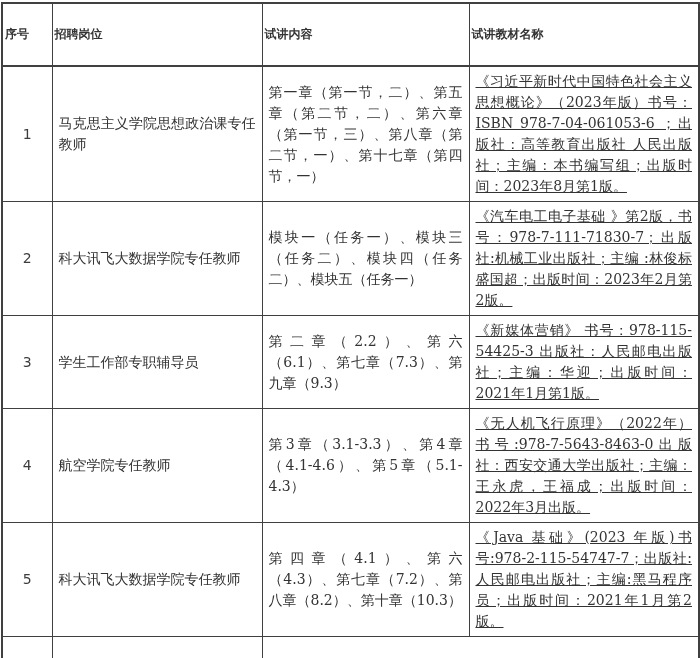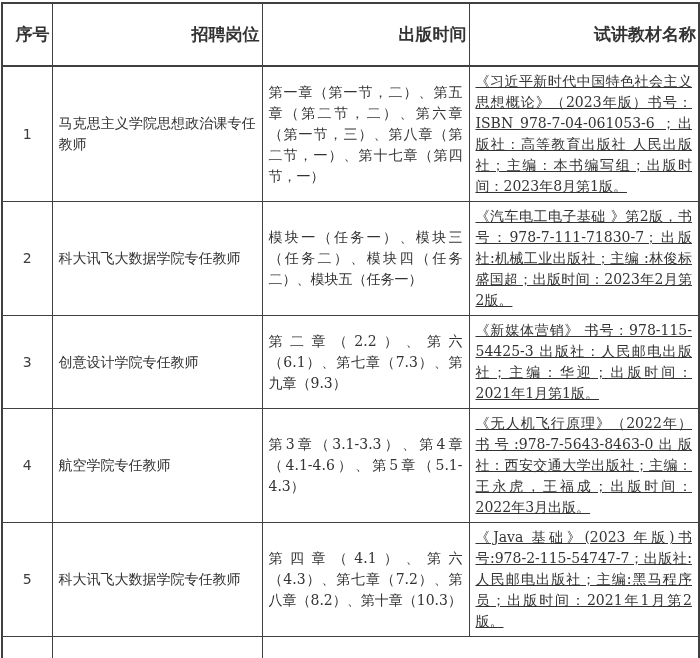--- a/index.html
+++ b/index.html
@@ -30,22 +30,22 @@
   table.doc-table td {
     border: 1px solid #404040;
     vertical-align: middle;
     font-size: 14px;
     line-height: 21px;
     padding: 4px 6px;
     word-break: break-word;
   }
   table.doc-table th {
     font-weight: bold;
-    font-size: 17px;
-    text-align: right;
+    font-size: 12px;
+    text-align: left;
     border-bottom-width: 2px;
     padding: 20px 2px;
   }
   table.doc-table {
     border: 2px solid #404040;
   }
   tr.header-row { height: 60px; }
   tr.row-0 { height: 135px; }
   tr.row-1 { height: 99px; }
   tr.row-2 { height: 85px; }
@@ -85,40 +85,40 @@
   <colgroup>
     <col class="col-no">
     <col class="col-pos">
     <col class="col-cont">
     <col class="col-book">
   </colgroup>
   <thead>
     <tr class="header-row">
       <th>序号</th>
       <th>招聘岗位</th>
-      <th>出版时间</th>
+      <th>试讲内容</th>
       <th>试讲教材名称</th>
     </tr>
   </thead>
   <tbody>
     <tr class="row-0">
       <td class="c-no">1</td>
       <td class="c-pos">马克思主义学院思想政治课专任教师</td>
       <td class="c-content">第一章（第一节，二）、第五章（第二节，二）、第六章（第一节，三）、第八章（第二节，一）、第十七章（第四节，一）</td>
       <td class="c-book">《习近平新时代中国特色社会主义思想概论》（2023年版）书号：ISBN 978-7-04-061053-6 ；出版社：高等教育出版社  人民出版社；主编：本书编写组；出版时间：2023年8月第1版。</td>
     </tr>
     <tr class="row-1">
       <td class="c-no">2</td>
       <td class="c-pos">科大讯飞大数据学院专任教师</td>
       <td class="c-content">模块一（任务一）、模块三（任务二）、模块四（任务二）、模块五（任务一）</td>
       <td class="c-book">《汽车电工电子基础 》第2版，书号：978-7-111-71830-7；出版社:机械工业出版社；主编 :林俊标 盛国超；出版时间：2023年2月第2版。</td>
     </tr>
     <tr class="row-2">
       <td class="c-no">3</td>
-      <td class="c-pos">创意设计学院专任教师</td>
+      <td class="c-pos">学生工作部专职辅导员</td>
       <td class="c-content">第二章（2.2）、第六（6.1）、第七章（7.3）、第九章（9.3）</td>
       <td class="c-book">《新媒体营销》 书号：978-115-54425-3 出版社：人民邮电出版社；主编：华迎；出版时间：2021年1月第1版。</td>
     </tr>
     <tr class="row-3">
       <td class="c-no">4</td>
       <td class="c-pos">航空学院专任教师</td>
       <td class="c-content">第3章（3.1-3.3）、第4章（4.1-4.6）、第5章（5.1-4.3）</td>
       <td class="c-book">《无人机飞行原理》（2022年）书号:978-7-5643-8463-0出版社：西安交通大学出版社；主编：王永虎，王福成；出版时间：2022年3月出版。</td>
     </tr>
     <tr class="row-4">

